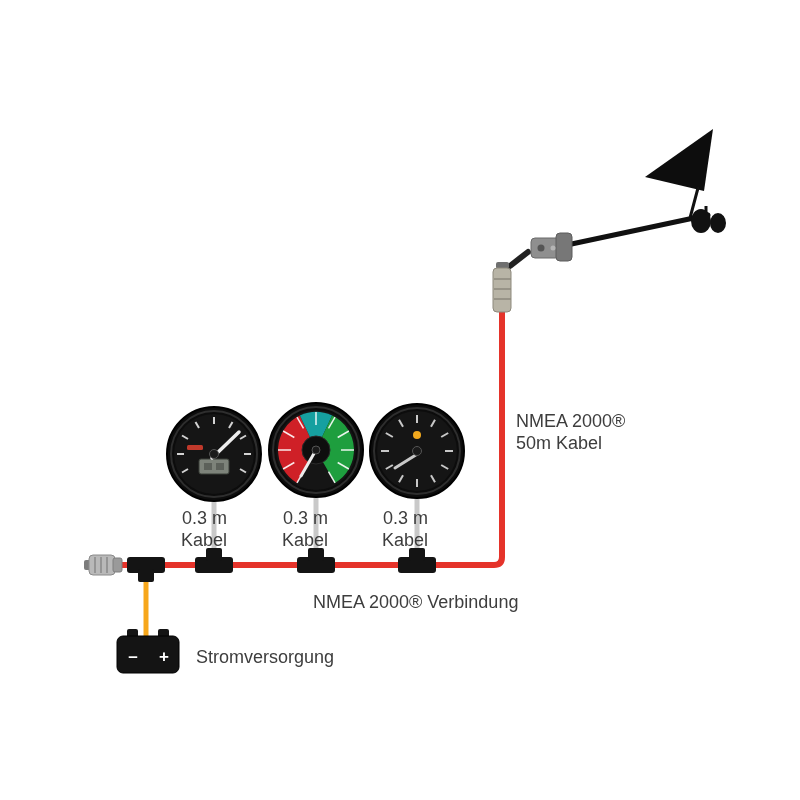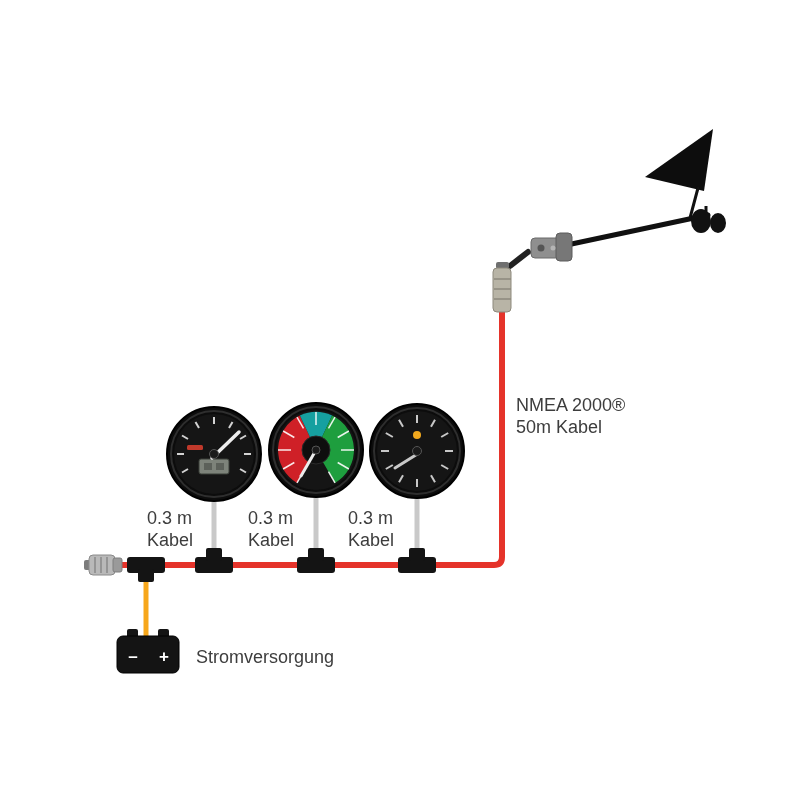--- a/index.html
+++ b/index.html
@@ -5,21 +5,21 @@
   html,body{margin:0;padding:0;background:#fff;}
   .canvas{
     position:relative;width:800px;height:800px;background:#ffffff;overflow:hidden;
     font-family:"Liberation Sans", sans-serif;
   }
   .canvas svg{position:absolute;left:0;top:0;}
   .lbl{
     position:absolute;color:#3d3d3d;font-size:18px;line-height:22px;
     font-family:"Liberation Sans", sans-serif;white-space:nowrap;
   }
-  .lbl.center{text-align:left;}
+  .lbl.center{text-align:right;}
 </style>
 </head>
 <body>
 
 <div class="canvas">
 
   <svg width="800" height="800" viewBox="0 0 800 800">
 
     <g>
       <line x1="214" y1="496" x2="214" y2="562" stroke="#c9c9c9" stroke-width="5"></line>
@@ -160,34 +160,35 @@
 
     <g>
       <rect x="127" y="629" width="11" height="9" rx="2" fill="#141414"></rect>
       <rect x="158" y="629" width="11" height="9" rx="2" fill="#141414"></rect>
       <rect x="117" y="636" width="62" height="37" rx="6" fill="#141414" stroke="#000"></rect>
       <text x="133" y="662" fill="#ffffff" font-size="17" font-weight="bold" text-anchor="middle" font-family="Liberation Sans, sans-serif">–</text>
       <text x="164" y="662" fill="#ffffff" font-size="17" font-weight="bold" text-anchor="middle" font-family="Liberation Sans, sans-serif">+</text>
     </g>
   </svg>
 
-  <div class="lbl" style="left:516px;top:394px;">
+  <div class="lbl" style="left:516px;top:410px;">
     <div>NMEA 2000®</div>
     <div>50m Kabel</div>
   </div>
 
   <div class="lbl center" style="left:147px;top:507px;width:80px;">
     <div>0.3 m</div>
     <div>Kabel</div>
   </div>
   <div class="lbl center" style="left:248px;top:507px;width:80px;">
     <div>0.3 m</div>
     <div>Kabel</div>
   </div>
   <div class="lbl center" style="left:348px;top:507px;width:80px;">
     <div>0.3 m</div>
     <div>Kabel</div>
   </div>
 
+  <div class="lbl" style="left:313px;top:591px;">NMEA 2000® Verbindung</div>
 
   <div class="lbl" style="left:196px;top:646px;text-align:right;">Stromversorgung</div>
 
 </div>
 
 </body></html>

